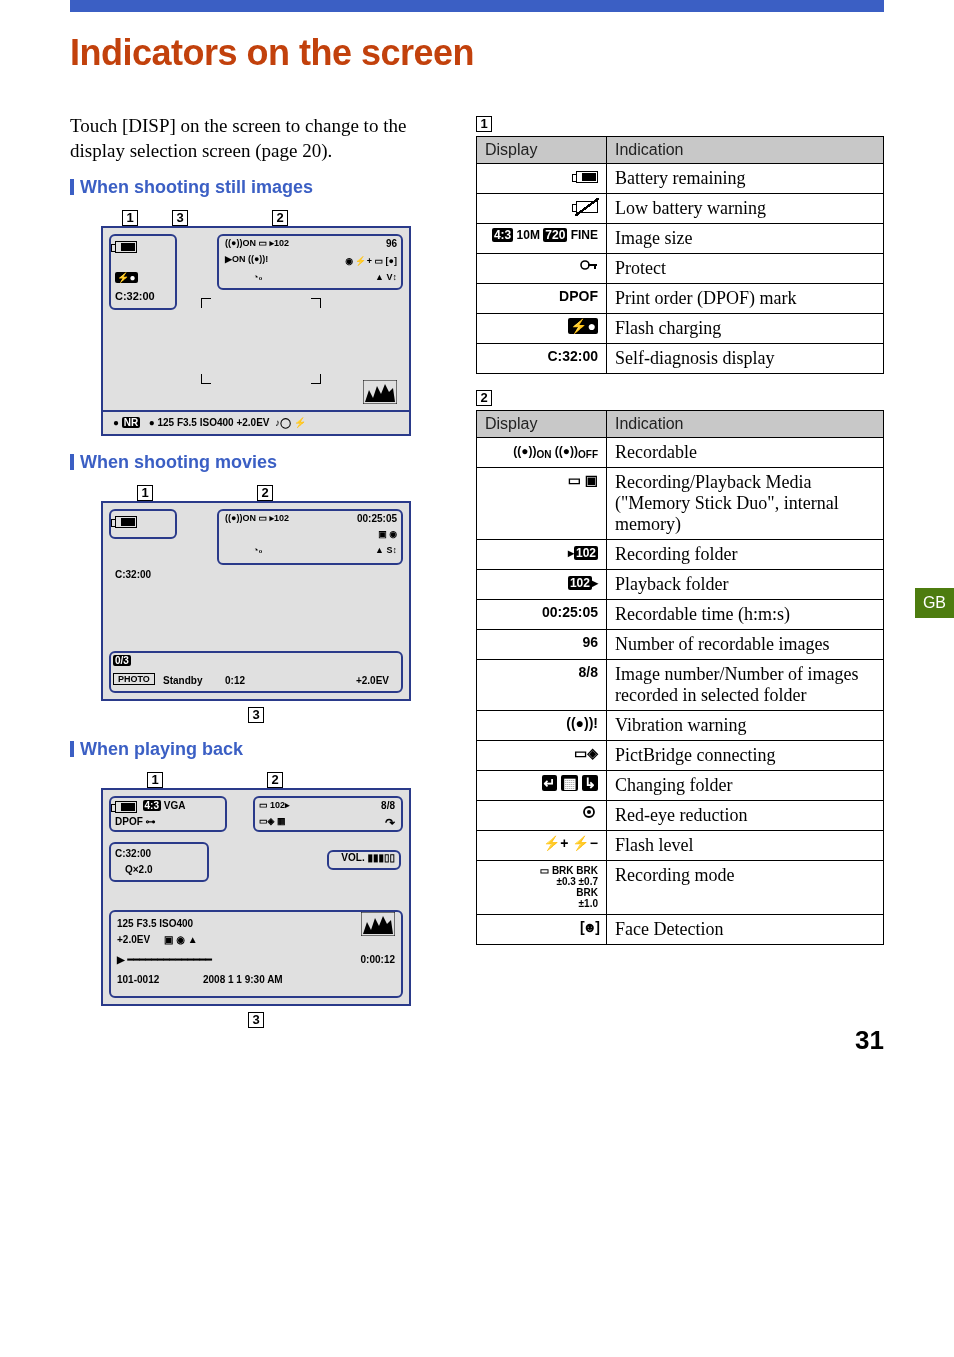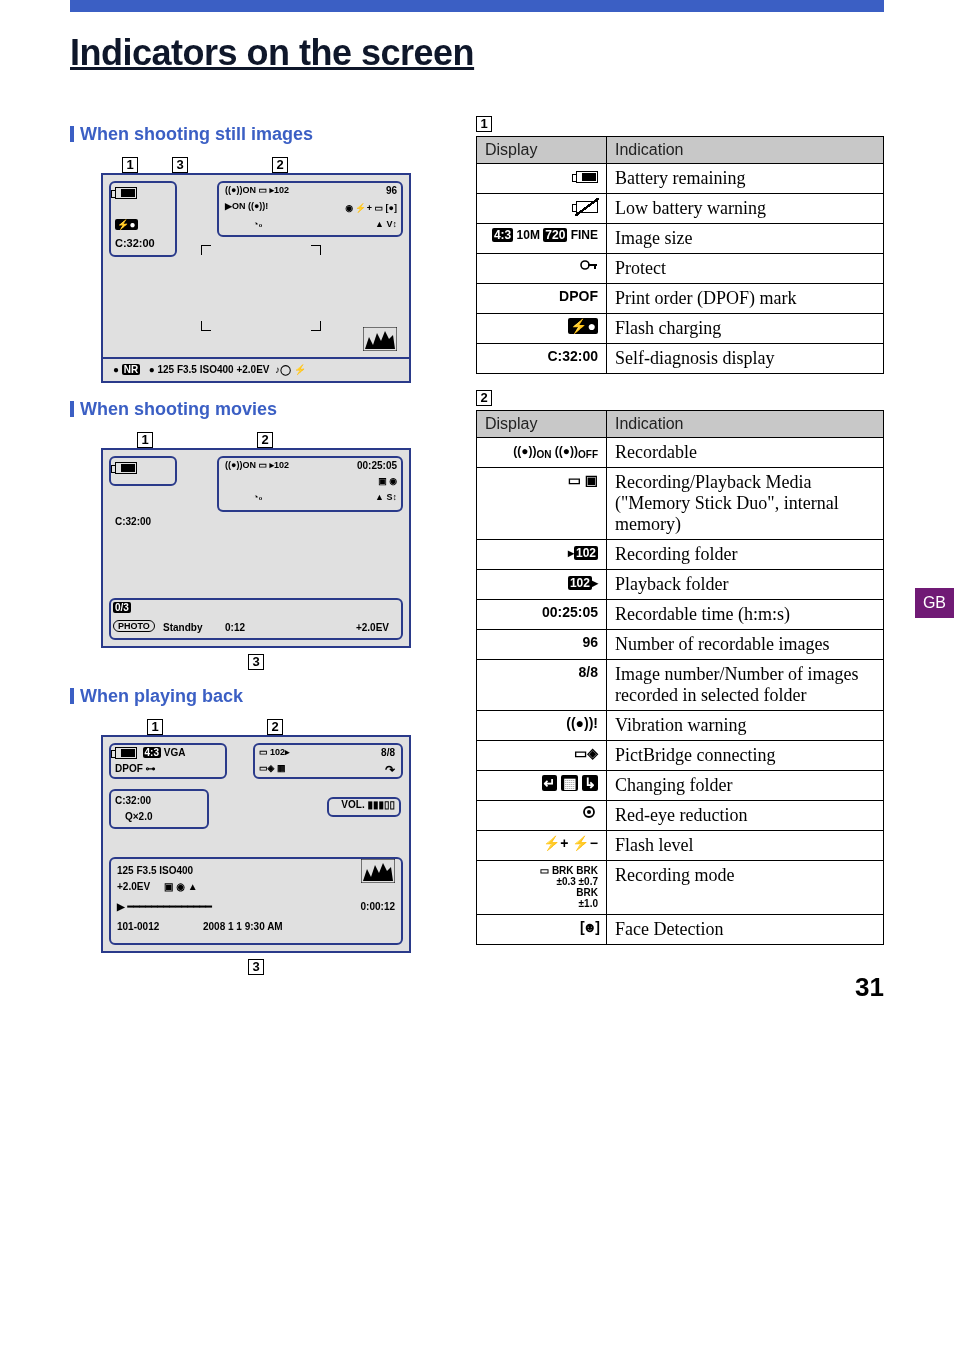--- a/index.html
+++ b/index.html
@@ -14,27 +14,26 @@
     height: 12px;
     background: #3b5fc4;
     margin: 0 0 0 70px;
     width: 814px;
   }
   .page {
     padding: 20px 70px 30px 70px;
     position: relative;
   }
   h1.title {
-    color: #0f172a;
+    color: #c2410c;
     font-size: 36px;
     font-weight: bold;
     margin: 0 0 40px 0;
     font-family: Arial, sans-serif;
     letter-spacing: -0.5px;
-    text-decoration: underline;
   }
   .columns {
     display: flex;
     gap: 34px;
   }
   .col-left { width: 372px; flex: 0 0 372px; }
   .col-right { flex: 1; }
   .intro {
     font-family: "Times New Roman", serif;
     font-size: 19px;
@@ -130,21 +129,21 @@
     width: 3px; height: 6px; border: 1.5px solid #000; border-right: none;
   }
   .icon-battery .fill { position: absolute; right: 1px; top: 1px; bottom: 1px; width: 40%; background: #000; }
   .icon-battery.low::after{
      content:""; position:absolute; left:-2px; top:-4px; right:-2px; bottom:-4px;
      background: linear-gradient(to bottom right, transparent 46%, #000 46%, #000 54%, transparent 54%);
   }
   .gb-tab {
     position: absolute;
     right: 0; top: 588px;
-    background: #701a75;
+    background: #4d7c0f;
     color: #fff;
     font-size: 16px;
     padding: 6px 8px;
   }
   .pagenum {
     position: absolute;
     right: 70px; bottom: 18px;
     font-family: Arial, sans-serif;
     font-size: 26px;
     font-weight: bold;
@@ -154,20 +153,21 @@
 <body>
 
 <div class="topbar"></div>
 
 <div class="page">
   <h1 class="title">Indicators on the screen</h1>
 
   <div class="columns">
 
     <div class="col-left">
+      <div class="intro">Touch [DISP] on the screen to change to the display selection screen (page 20).</div>
 
       <div class="section-head">When shooting still images</div>
       <div class="lcd-wrap">
         <div style="display:flex; justify-content:flex-start; gap:0; margin-left:40px;">
           <div style="text-align:center; width:40px;"><span class="box-num">1</span></div>
           <div style="text-align:center; width:60px;"><span class="box-num">3</span></div>
           <div style="text-align:center; width:140px;"><span class="box-num">2</span></div>
         </div>
         <div class="lcd" style="height:210px;">
           <div class="bracket" style="left:6px; top:6px; width:68px; height:76px;"></div>
@@ -210,21 +210,21 @@
           <div class="bracket" style="left:114px; top:6px; width:186px; height:56px;"></div>
           <div class="bracket" style="left:6px; top:148px; width:294px; height:42px;"></div>
           <span class="lcd-text" style="left:12px; top:12px;"><span class="icon-battery"><span class="fill" style="width:70%"></span></span></span>
           <span class="lcd-text" style="left:122px; top:10px; font-size:9px;">((●))ON ▭ ▸102</span>
           <span class="lcd-text" style="right:12px; top:10px;">00:25:05</span>
           <span class="lcd-text" style="right:12px; top:26px; font-size:9px;">▣ ◉</span>
           <span class="lcd-text" style="right:12px; top:42px; font-size:9px;">▲ S↕</span>
           <span class="lcd-text" style="left:150px; top:42px; font-size:9px;">◔₀</span>
           <span class="lcd-text" style="left:12px; top:66px;">C:32:00</span>
           <span class="lcd-text white-on-black" style="left:10px; top:152px;">0/3</span>
-          <span class="lcd-text" style="left:10px; top:170px; border:1px solid #000; border-radius:6px; padding:0 4px; font-size:9px;">PHOTO</span>
+          <span class="lcd-text" style="left:10px; top:170px; border:1px solid #000; border-radius:0; padding:0 4px; font-size:9px;">PHOTO</span>
           <span class="lcd-text" style="left:60px; top:172px;">Standby</span>
           <span class="lcd-text" style="left:122px; top:172px;">0:12</span>
           <span class="lcd-text" style="right:20px; top:172px;">+2.0EV</span>
         </div>
         <div class="bottom-callout"><span class="box-num">3</span></div>
       </div>
 
       <div class="section-head">When playing back</div>
       <div class="lcd-wrap">
         <div style="display:flex; margin-left:40px;">

